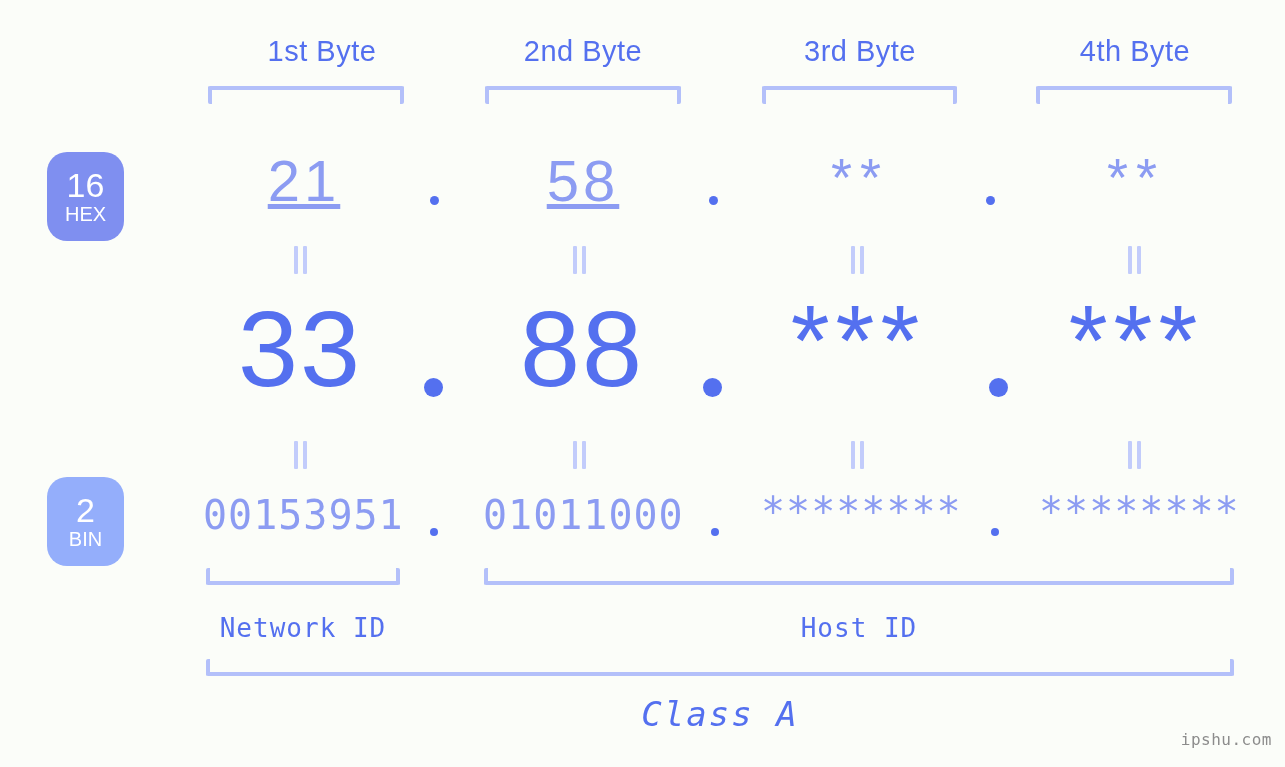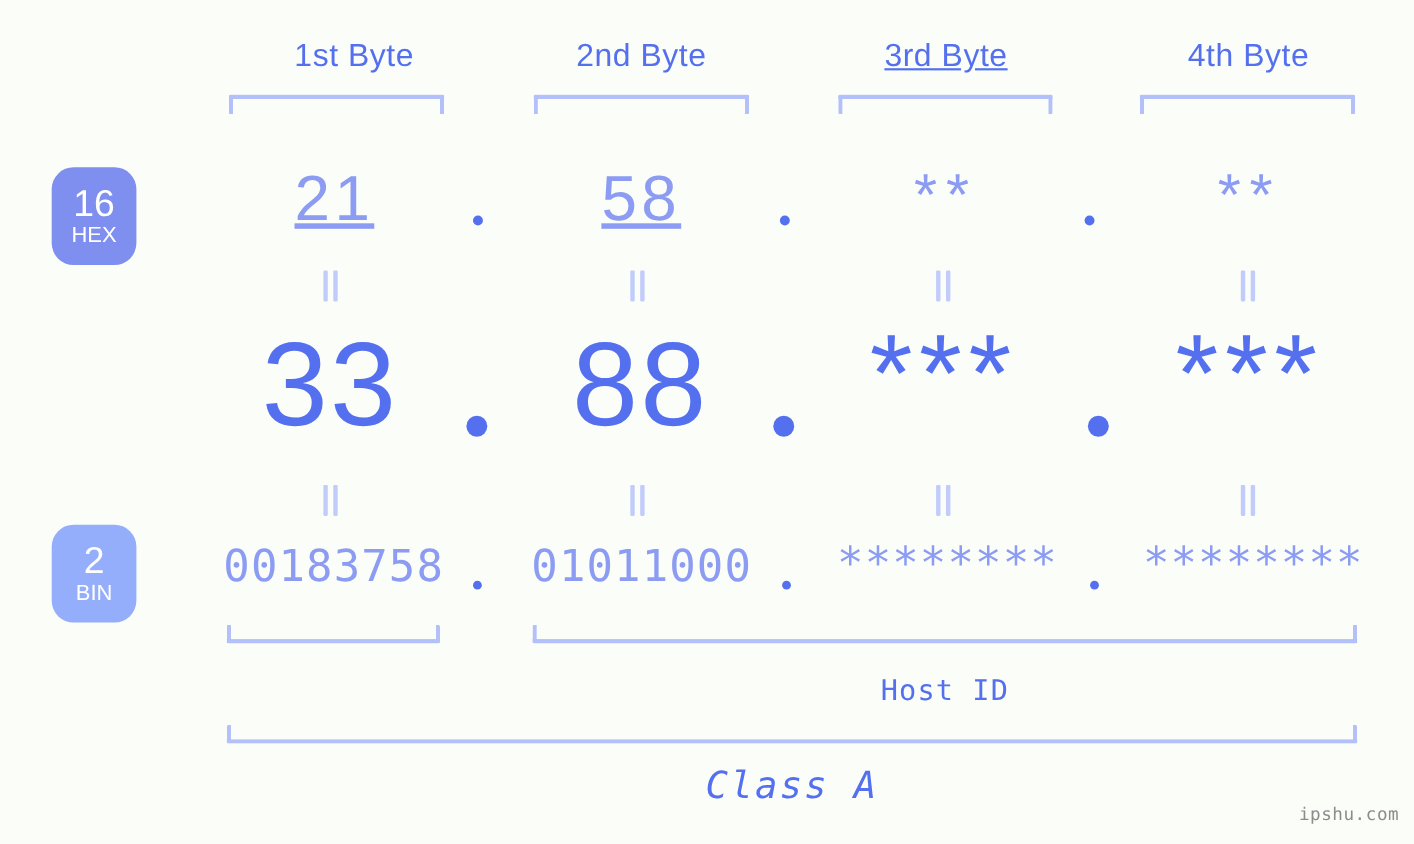--- a/index.html
+++ b/index.html
@@ -210,21 +210,21 @@
     letter-spacing: 0.5px;
   }
 </style>
 </head>
 <body>
 
 <div class="stage">
 
   <div class="byte-label" style="left:222px; width:200px;">1st Byte</div>
   <div class="byte-label" style="left:485px; width:196px;">2nd Byte</div>
-  <div class="byte-label" style="left:762px; width:196px;text-decoration:underline;">3rd Byte</div>
+  <div class="byte-label" style="left:762px; width:196px;">3rd Byte</div>
   <div class="byte-label" style="left:1037px; width:196px;">4th Byte</div>
 
   <div class="bracket-down" style="left:208px; width:196px;"></div>
   <div class="bracket-down" style="left:485px; width:196px;"></div>
   <div class="bracket-down" style="left:762px; width:195px;"></div>
   <div class="bracket-down" style="left:1036px; width:196px;"></div>
 
   <div class="badge badge-hex">
     <div class="num">16</div>
     <div class="abbr">HEX</div>
@@ -277,31 +277,32 @@
   </div>
   <div class="eq" style="left:851px; top:441px;">
     <span class="a"></span>
       <span class="b"></span>
   </div>
   <div class="eq" style="left:1128px; top:441px;">
     <span class="a"></span>
       <span class="b"></span>
   </div>
 
-  <div class="val bin-val" style="left:203px; width:196px;">00183758</div>
+  <div class="val bin-val" style="left:203px; width:196px;">00153951</div>
   <div class="bin-dot" style="left:430px;"></div>
   <div class="val bin-val" style="left:483px; width:196px;">01011000</div>
   <div class="bin-dot" style="left:711px;"></div>
   <div class="val bin-star" style="left:761px; width:196px;">********</div>
   <div class="bin-dot" style="left:991px;"></div>
   <div class="val bin-star" style="left:1039px; width:196px;">********</div>
 
   <div class="bracket-up" style="left:206px; top:568px; width:194px;"></div>
   <div class="bracket-up" style="left:484px; top:568px; width:750px;"></div>
 
+  <div class="id-label" style="left:206px; top:613px; width:194px;">Network ID</div>
   <div class="id-label" style="left:484px; top:613px; width:750px;">Host ID</div>
 
   <div class="bracket-up" style="left:206px; top:659px; width:1028px;"></div>
   <div class="class-label" style="left:206px; top:694px; width:1028px;font-style:italic;">Class A</div>
 
   <div class="watermark">ipshu.com</div>
 
 </div>
 
 </body></html>

